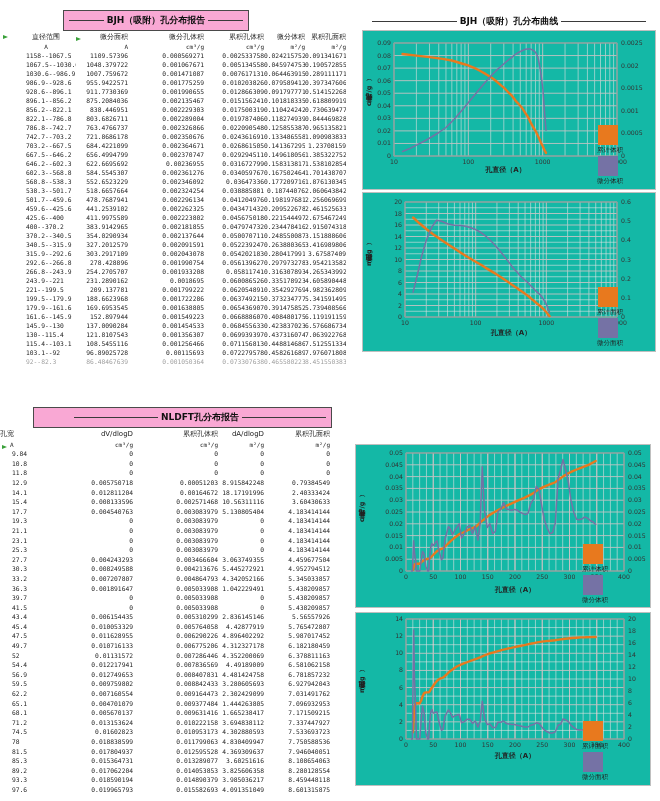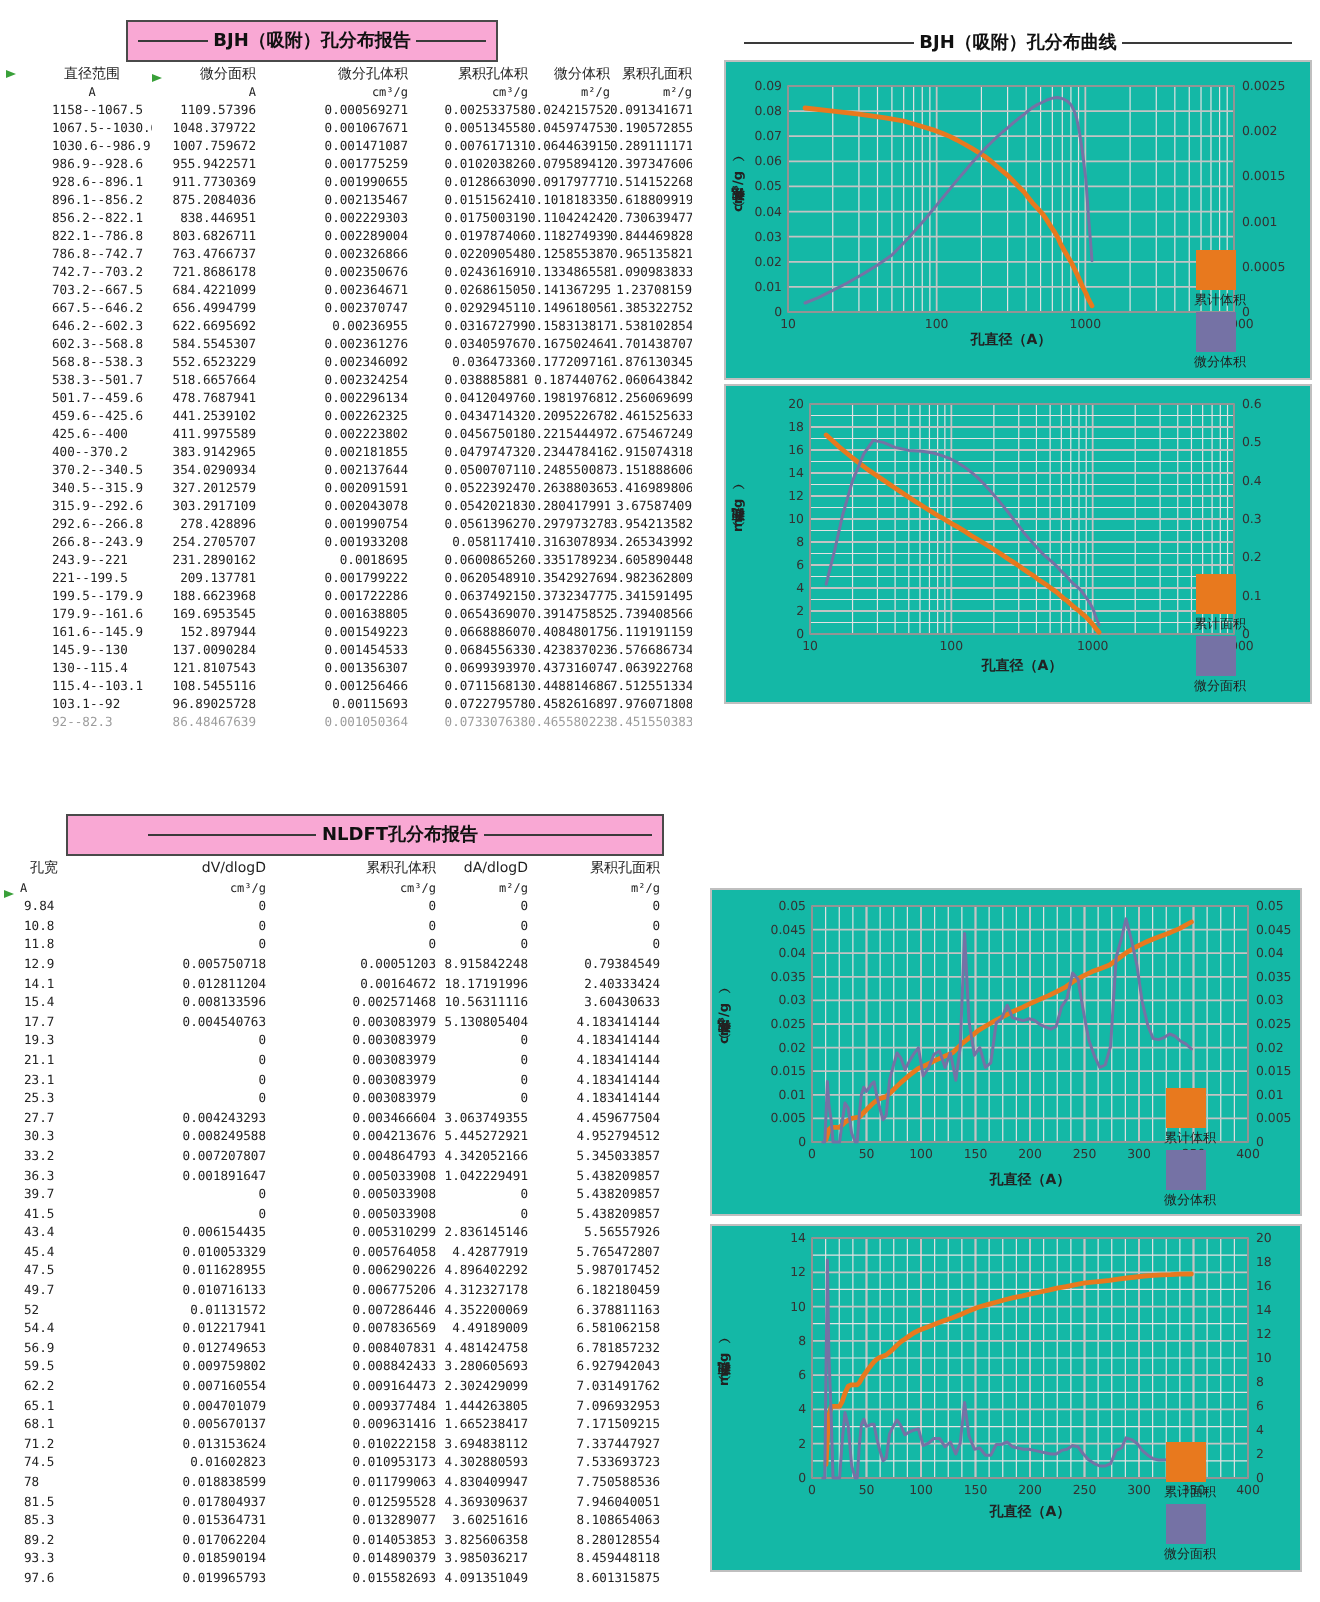--- a/index.html
+++ b/index.html
@@ -17,21 +17,21 @@
   table.rpt{position:absolute;border-collapse:collapse;table-layout:fixed;width:330px;
        font-family:"DejaVu Sans Mono","Liberation Mono",monospace;font-size:6.3px;color:#222;}
   table.rpt td,table.rpt th{padding:0;text-align:right;white-space:nowrap;overflow:hidden;font-weight:normal;}
   table.t-bjh td,table.t-bjh th{height:9px;line-height:9px;}
   table.t-nldft td,table.t-nldft th{height:9.6px;line-height:9.6px;}
   table.rpt thead th.cjk{font-family:"DejaVu Sans","Liberation Sans",sans-serif;font-size:7px;}
   table.rpt thead th.unit{font-size:6px;}
   table.t-bjh td:first-child{text-align:left;padding-left:10px;}
   table.t-bjh thead th:first-child{text-align:center;}
   table.t-nldft td:first-child{text-align:left;padding-left:12px;}
-  table.t-nldft thead tr.hdr th:first-child{text-align:left;padding-left:15px;}
+  table.t-nldft thead tr.hdr th:first-child{text-align:left;padding-left:0;}
   table.t-nldft thead tr.unit th:first-child{text-align:left;padding-left:10px;}
   tr.faded{opacity:.45;}
 
   .gmark{position:absolute;width:5px;height:4px;background:#39a039;
          clip-path:polygon(0 0,100% 50%,0 100%);}
 
   
   .chartframe{position:absolute;border:1px solid #bfbfbf;background:#14b8a6;}
   .chartframe svg{position:absolute;left:0;top:0;width:100%;height:100%;}
   .ytitle{position:absolute;left:1px;top:6px;bottom:34px;width:11px;

